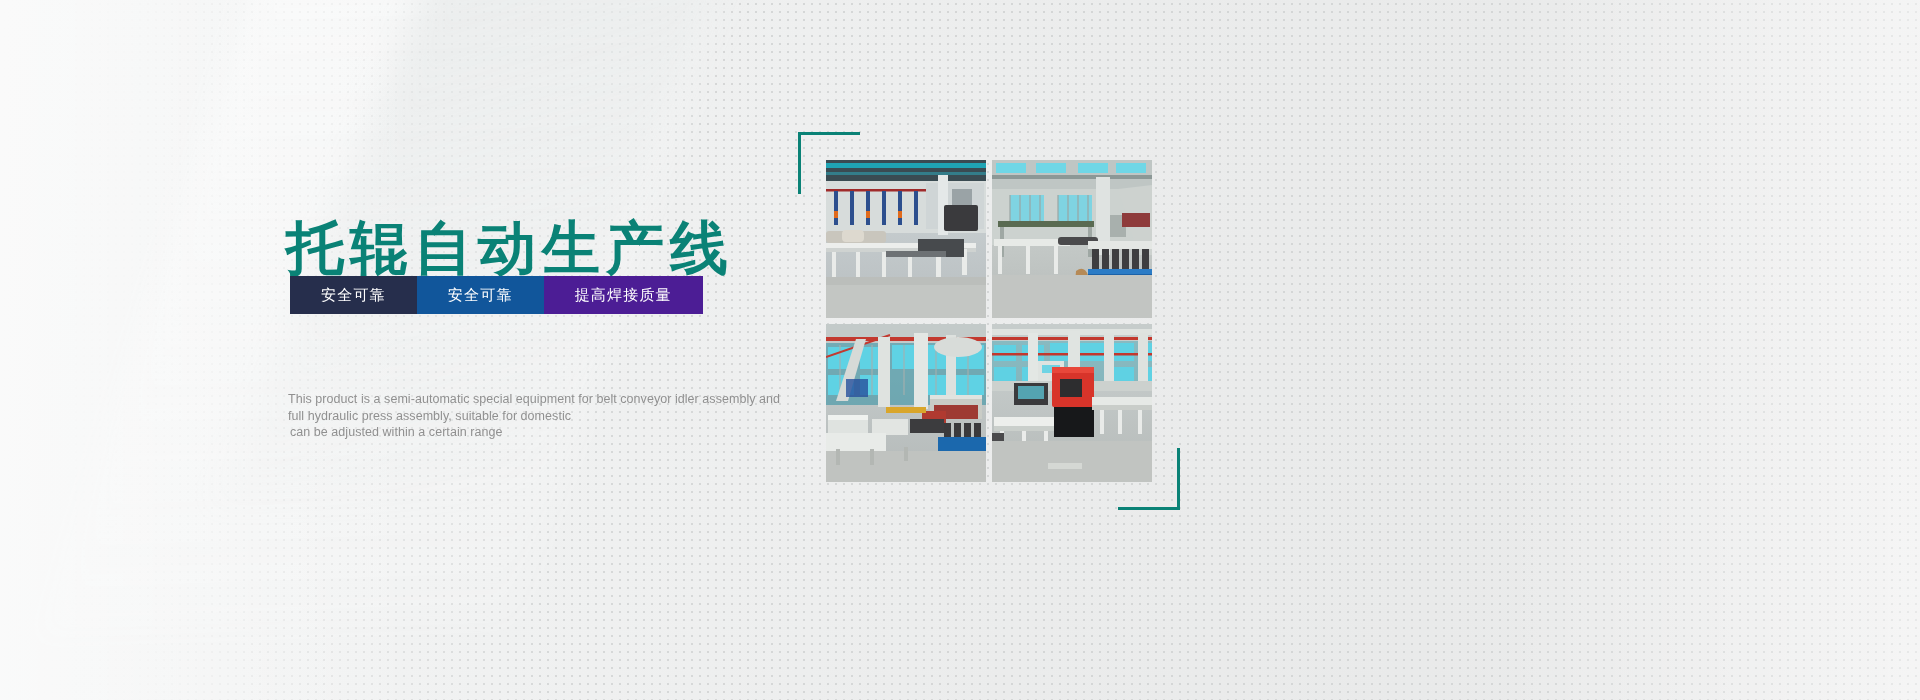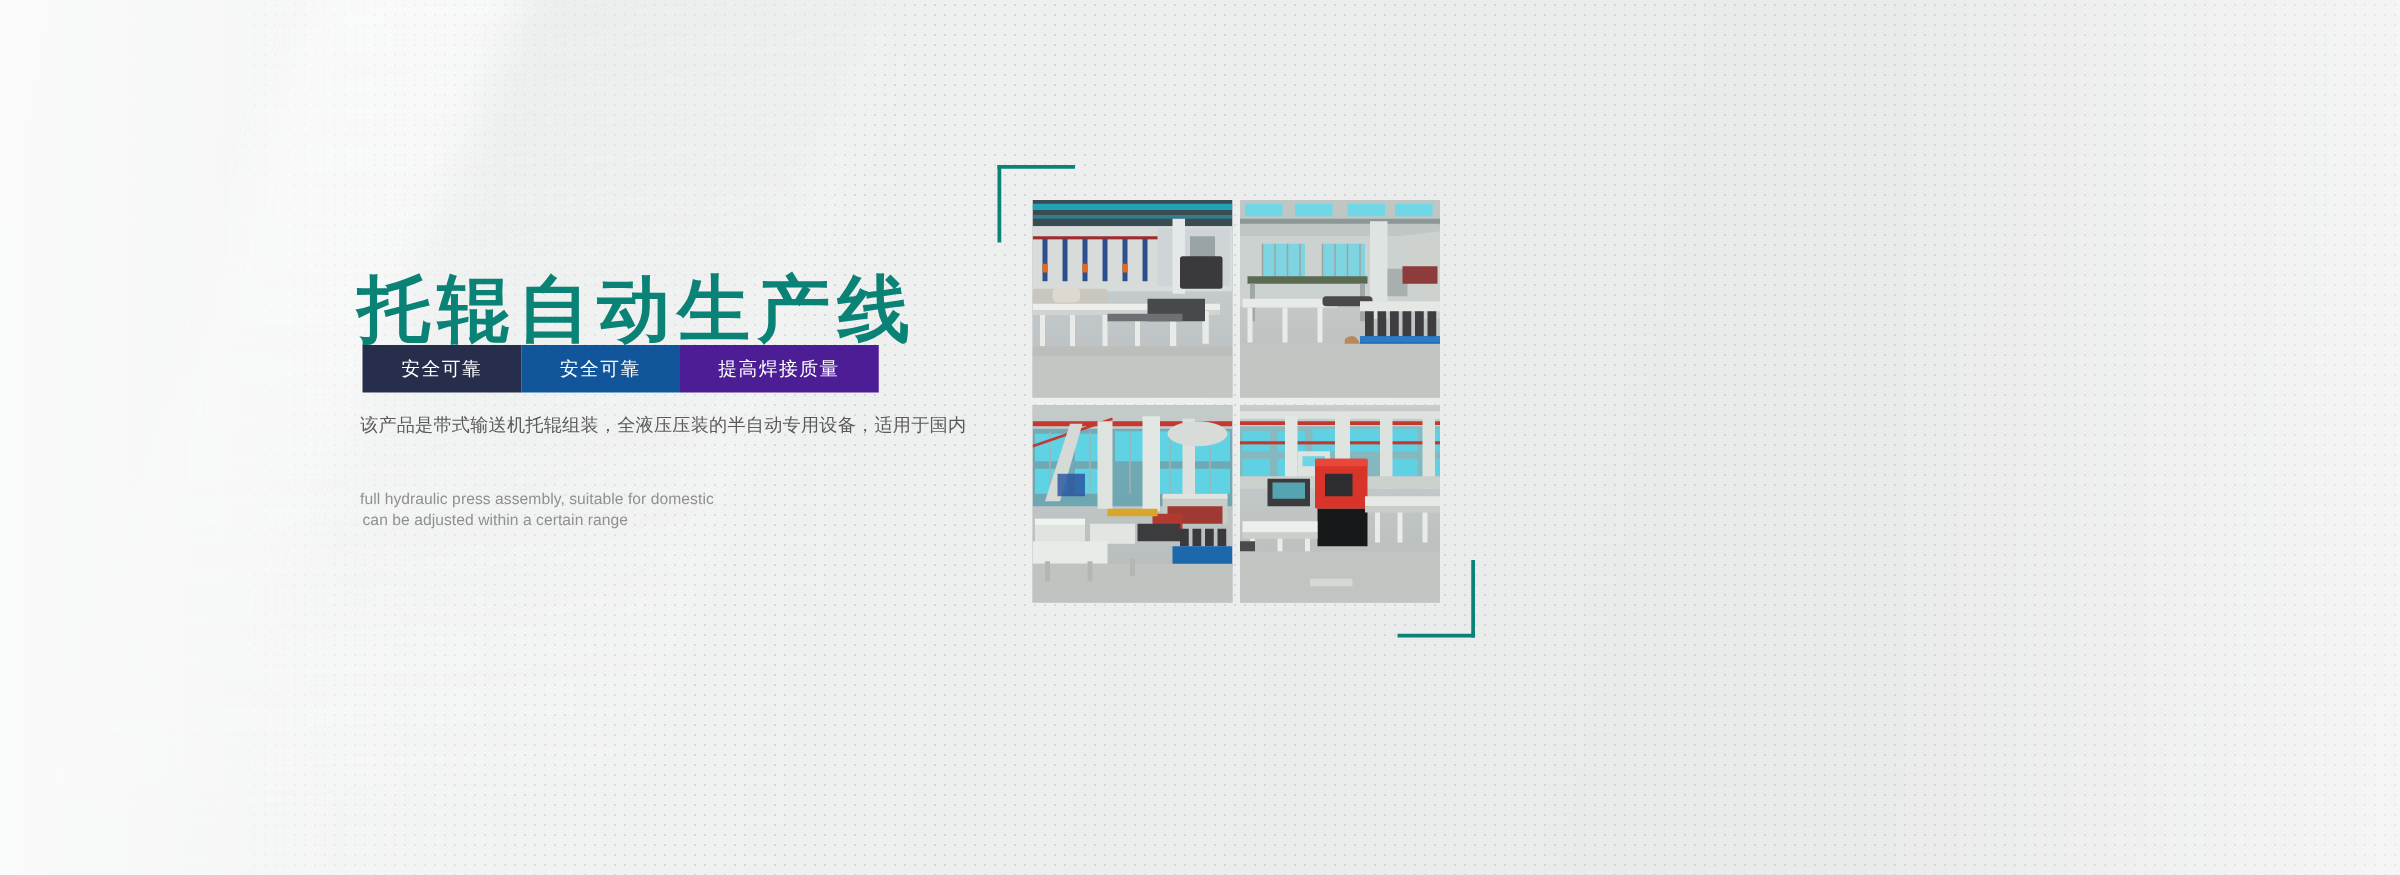--- a/index.html
+++ b/index.html
@@ -147,24 +147,24 @@
 
   <h1 class="hero-title">托辊自动生产线</h1>
 
   <div class="tag-row">
     <div class="tag t0">安全可靠</div>
     <div class="tag t1">安全可靠</div>
     <div class="tag t2">提高焊接质量</div>
   </div>
 
   <div class="desc-cn">
-    <div>该产品是带式输送机托辊组装，全液压压装的半自动专用设备，适用于国内</div>
   </div>
 
   <div class="desc-en">
+    <p>This product is a semi-automatic special equipment for belt conveyor idler assembly and</p>
     <p>full hydraulic press assembly, suitable for domestic</p>
     <p class="ind">can be adjusted within a certain range</p>
   </div>
 
   <div class="gallery">
 
     <div class="bracket tl"></div>
     <div class="bracket br"></div>
 
     <div class="grid">

